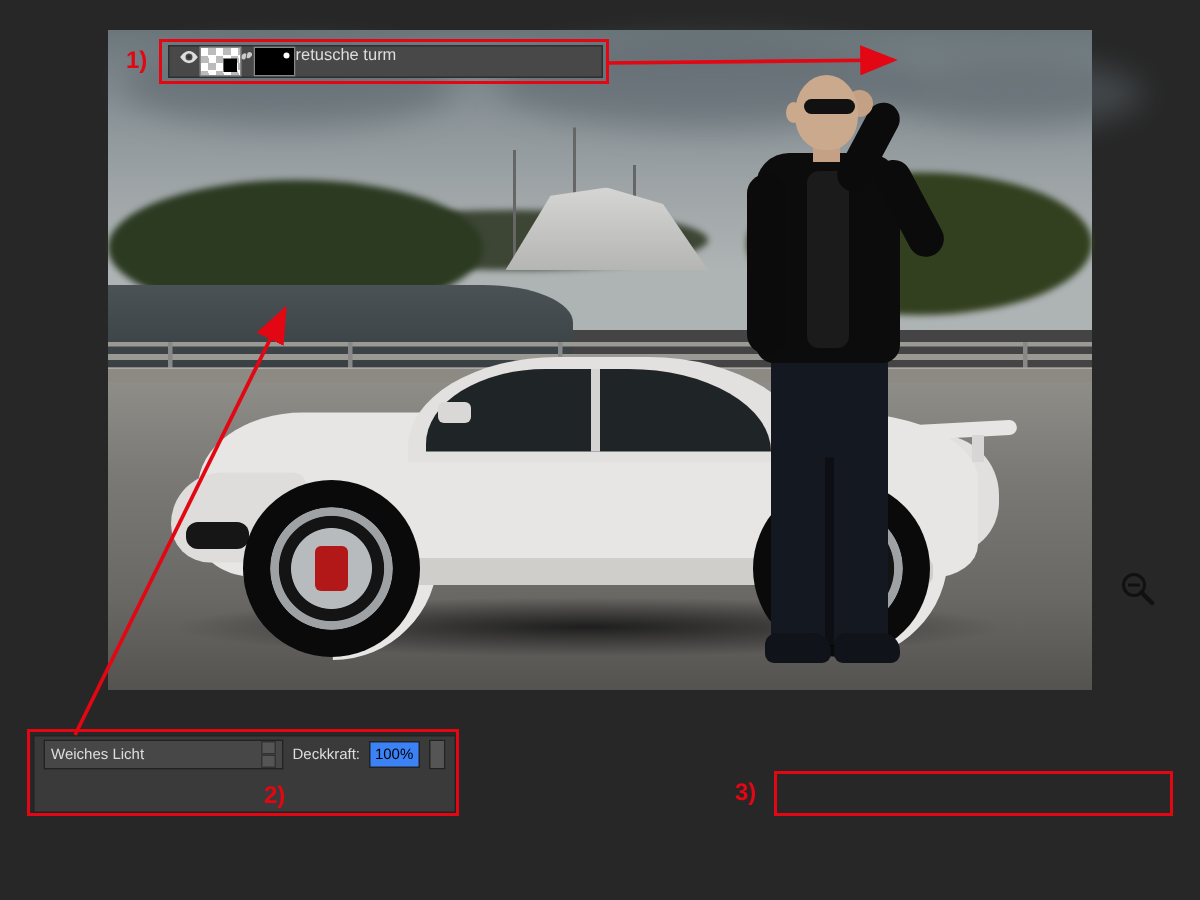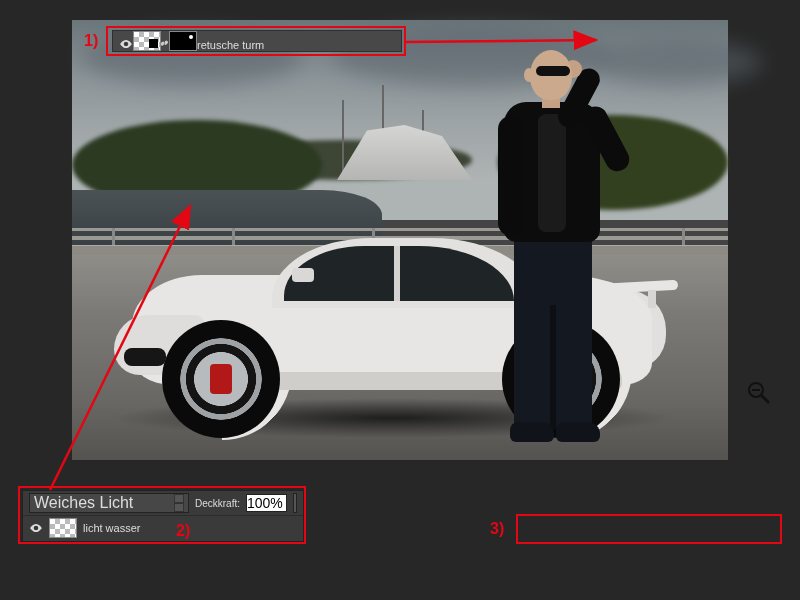--- a/index.html
+++ b/index.html
@@ -71,21 +71,21 @@
   .armL{position:absolute;left:18px;top:66px;width:26px;height:120px;background:#0b0b0b;border-radius:14px}
   .armR{position:absolute;left:98px;top:58px;width:24px;height:70px;background:#0b0b0b;border-radius:14px;transform:rotate(-28deg);transform-origin:top}
   .foreR{position:absolute;left:88px;top:16px;width:22px;height:64px;background:#0b0b0b;border-radius:12px;transform:rotate(28deg)}
   .handR{position:absolute;left:84px;top:10px;width:18px;height:18px;background:#c4a184;border-radius:50%}
   .jeans{position:absolute;left:34px;top:180px;width:78px;height:200px;background:#141820}
   .gap{position:absolute;left:70px;top:255px;width:6px;height:126px;background:rgba(0,0,0,.35)}
   .shoeL{position:absolute;left:30px;top:372px;width:44px;height:20px;background:#10131a;border-radius:8px 12px 6px 6px}
   .shoeR{position:absolute;left:76px;top:372px;width:44px;height:20px;background:#10131a;border-radius:8px 12px 6px 6px}
 
   
-  .layerbar{position:absolute;height:22px;background:#484848;border:1px solid #2f2f2f;display:flex;align-items:flex-end;gap:0;padding:0 6px;box-sizing:border-box}
+  .layerbar{position:absolute;height:22px;background:#484848;border:1px solid #2f2f2f;display:flex;align-items:flex-start;gap:0;padding:0 6px;box-sizing:border-box}
   .layerbar.sel{background:#5f7182}
   .eye{width:14px;height:14px;display:inline-block}
   .eye svg{display:block}
   .thumb{width:26px;height:18px;border:1px solid #888;background:#bfbfbf;position:relative}
   .thumb.checker{background:
     conic-gradient(#bbb 25%,#fff 0 50%,#bbb 0 75%,#fff 0) 0 0/10px 10px}
   .mini{position:absolute;right:2px;bottom:2px;width:9px;height:9px;background:#000}
   .mask{width:26px;height:18px;border:1px solid #888;background:#000;position:relative}
   .mask .dot{position:absolute;right:3px;top:3px;width:4px;height:4px;background:#fff;border-radius:50%}
   .link{width:8px;height:14px}
@@ -93,25 +93,25 @@
 
   
   .redbox{position:absolute;border:2px solid #e30613;box-sizing:border-box}
   .num{position:absolute;color:#e30613;font:700 16px Arial}
   .arrow{position:absolute;pointer-events:none}
 
   
   .panel{position:absolute;left:22px;top:490px;width:280px;height:50px;border:1px solid #222;background:#3a3a3a}
   .row{display:flex;align-items:center;height:24px;border-bottom:1px solid #2c2c2c;padding:0 6px;gap:6px}
   .row:last-child{border-bottom:none}
-  .dd{flex:0 0 150px;height:18px;background:#474747;border:1px solid #222;display:flex;align-items:center;justify-content:space-between;padding:0 4px;font-size:16px}
+  .dd{flex:0 0 150px;height:18px;background:#474747;border:1px solid #222;display:flex;align-items:center;justify-content:space-between;padding:0 4px;font-size:10px}
   .stepper{width:10px;height:18px;background:#555;display:flex;flex-direction:column}
   .stepper span{flex:1;border:1px solid #333}
   .lbl{font-size:10px}
-  .pct{width:42px;height:16px;background:#ffffff;color:#000;font-size:14px;display:flex;align-items:center;justify-content:flex-end;padding-right:3px;border:1px solid #222}
+  .pct{width:42px;height:16px;background:#3b82f6;color:#000;font-size:10px;display:flex;align-items:center;justify-content:flex-end;padding-right:3px;border:1px solid #222}
   .ddbtn{width:14px;height:18px;background:#555;border:1px solid #222}
 
   .zoom{position:absolute;right:30px;top:380px;width:24px;height:24px}
 </style>
 </head>
 <body>
 
 <div class="stage">
 
   <div class="photo">
@@ -210,30 +210,20 @@
         <span>Weiches Licht</span>
         <span class="stepper">
             <span></span>
             <span></span>
           </span>
       </div>
       <span class="lbl">Deckkraft:</span>
       <span class="pct">100%</span>
       <span class="ddbtn"></span>
     </div>
-    <div class="row">
-      <span class="eye">
-        <svg viewBox="0 0 24 24" width="14" height="14">
-            <path fill="#ddd" d="M12 5C6 5 2 12 2 12s4 7 10 7 10-7 10-7-4-7-10-7zm0 11a4 4 0 110-8 4 4 0 010 8z"></path>
-            <circle cx="12" cy="12" r="2" fill="#333"></circle>
-          </svg>
-      </span>
-      <span class="thumb checker"></span>
-      <span class="lname">licht wasser</span>
-    </div>
   </div>
 
 
   <div class="redbox" style="left:106px;top:26px;width:300px;height:30px"></div>
   <div class="redbox" style="left:18px;top:486px;width:288px;height:58px"></div>
   <div class="redbox" style="left:516px;top:514px;width:266px;height:30px"></div>
 
   <div class="num" style="left:84px;top:32px">1)</div>
   <div class="num" style="left:176px;top:522px">2)</div>
   <div class="num" style="left:490px;top:520px">3)</div>

